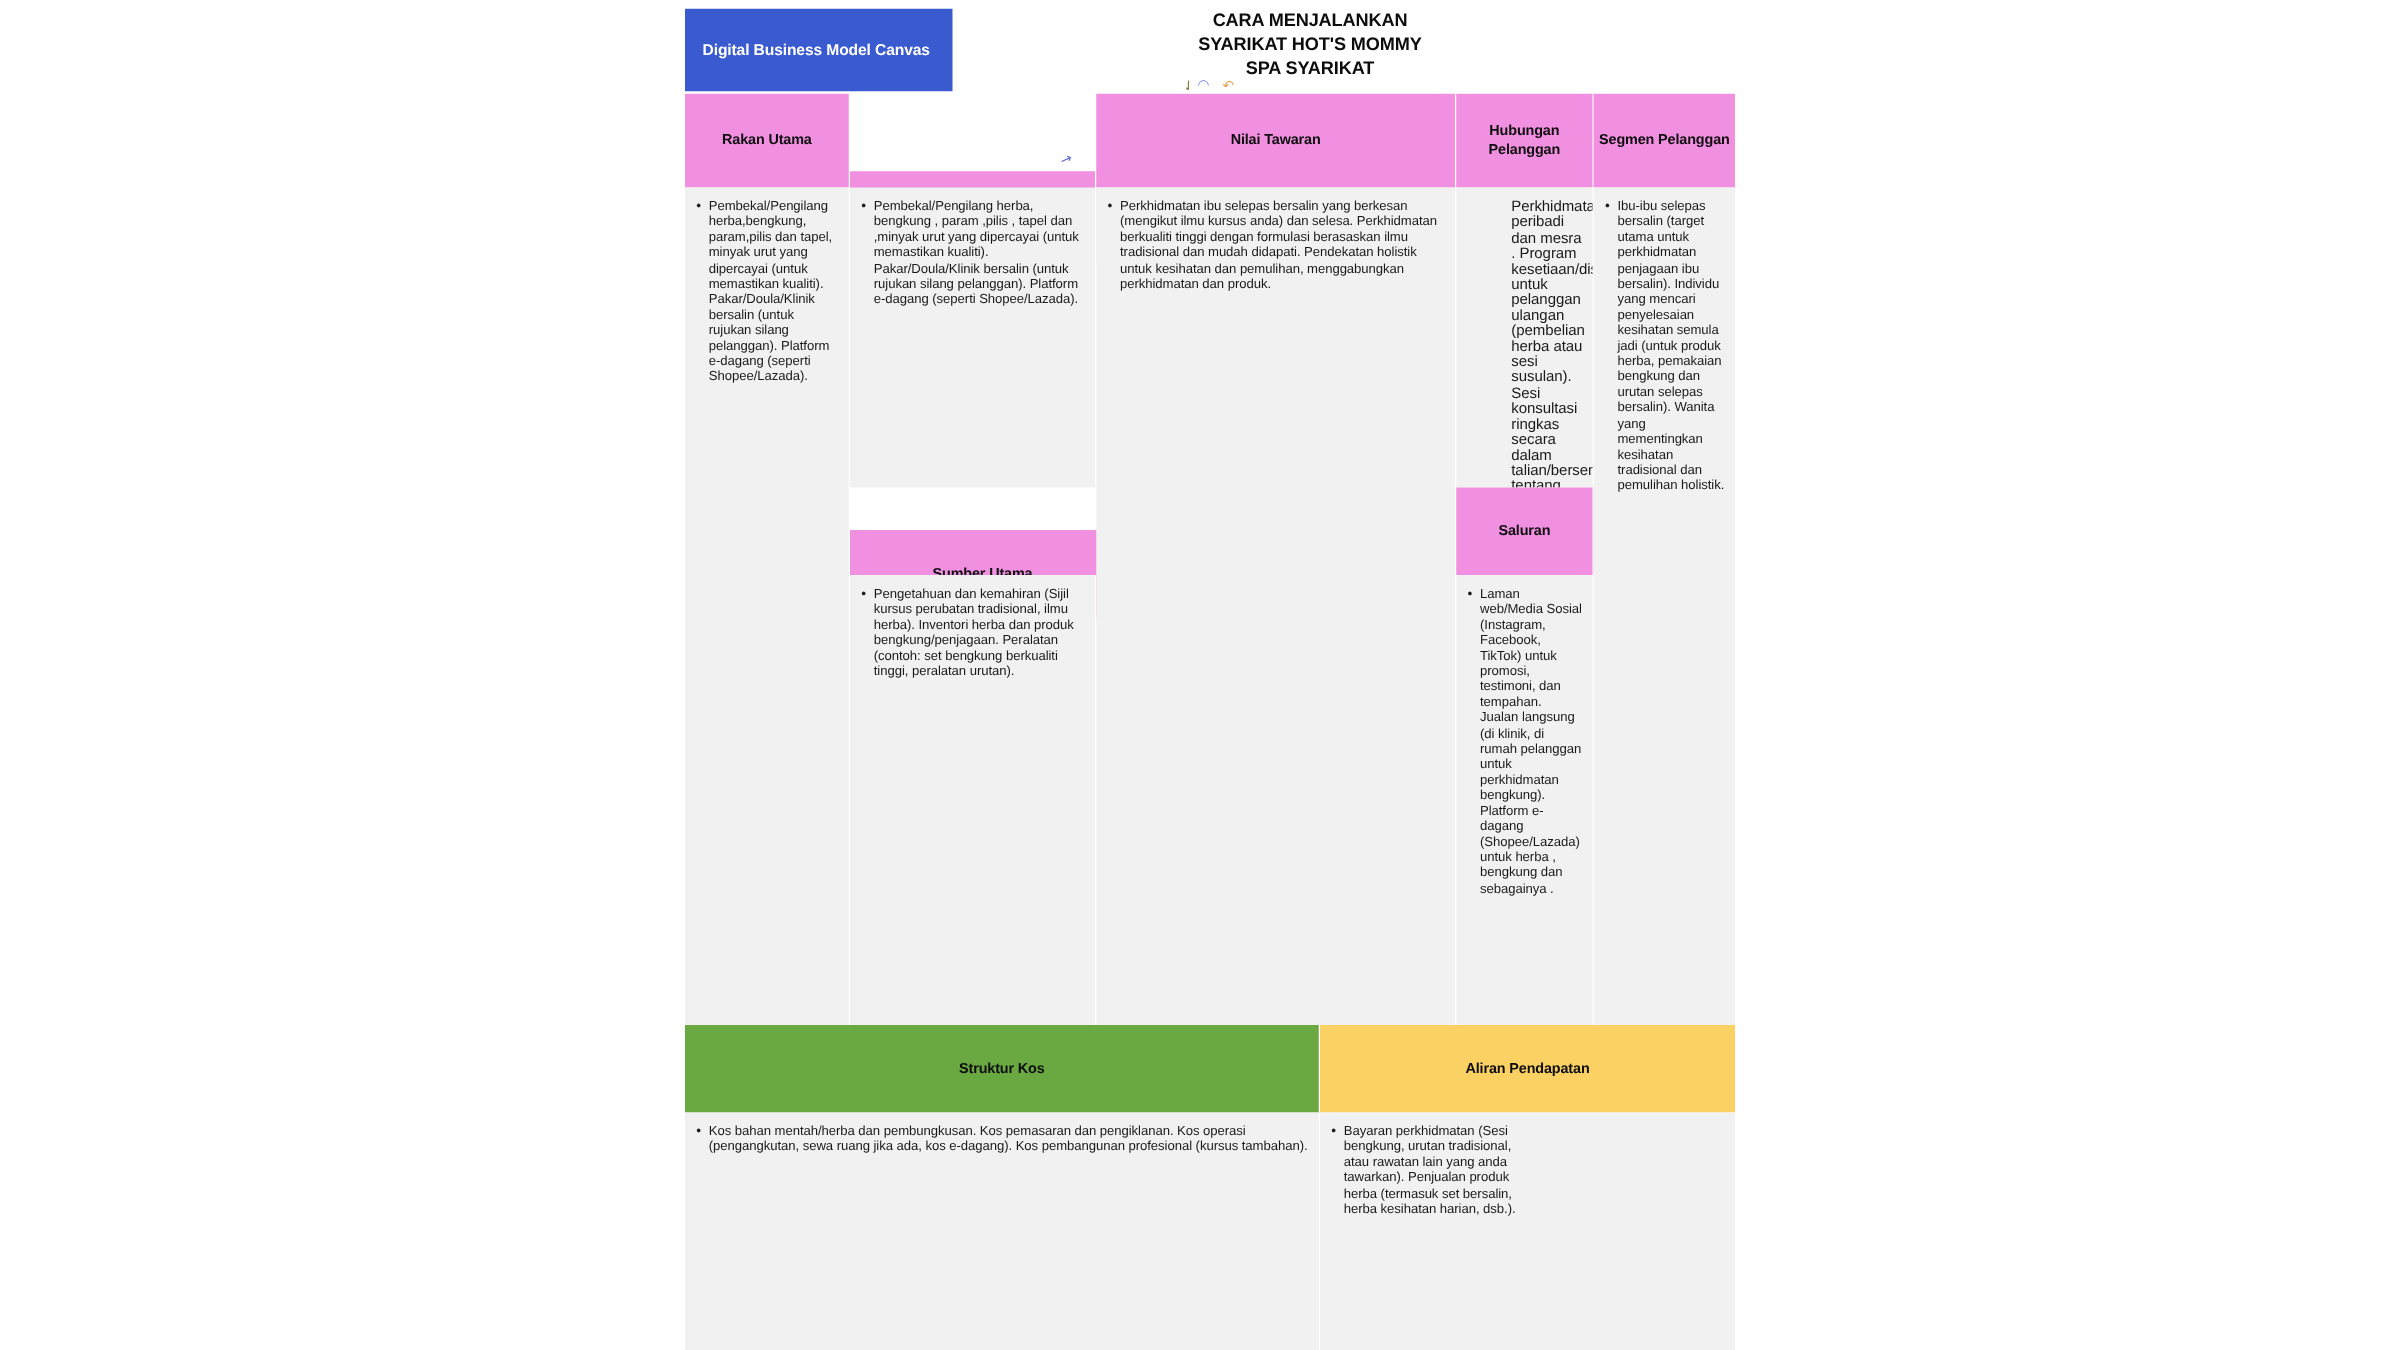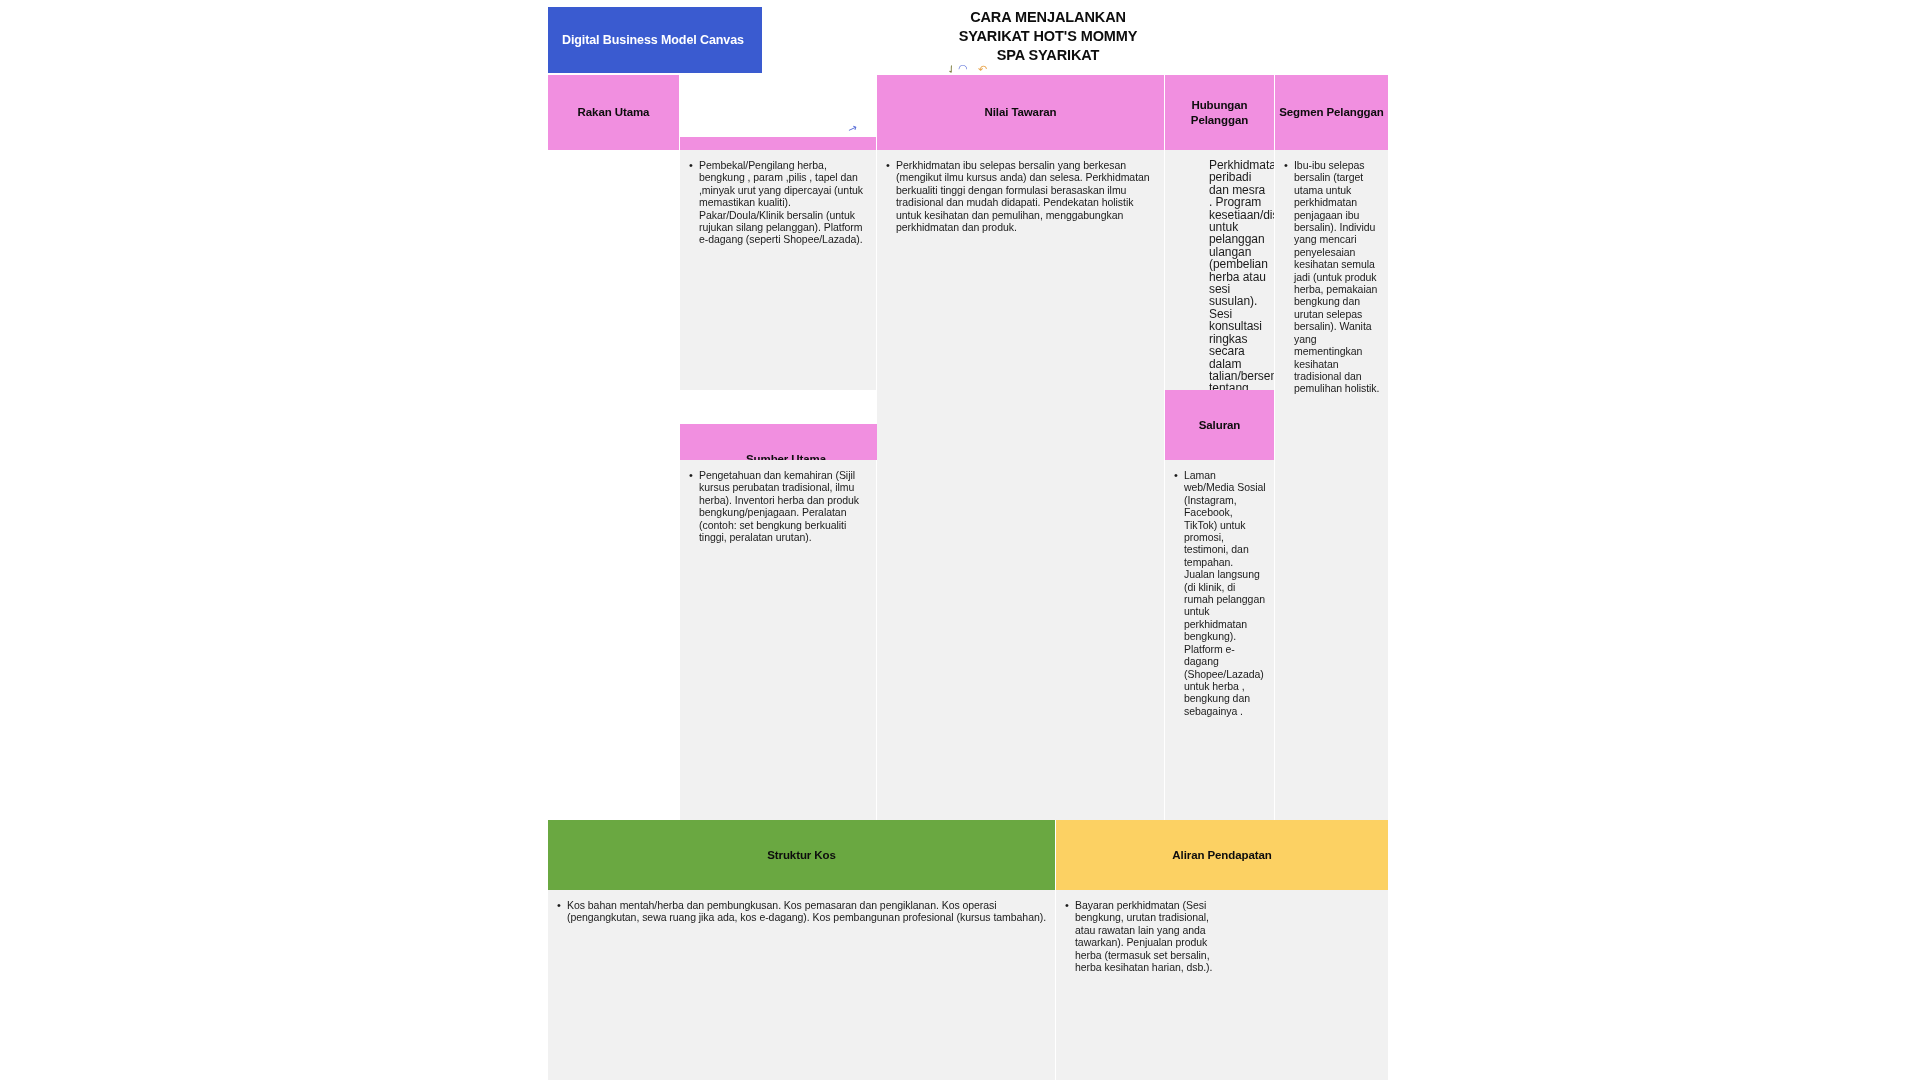--- a/index.html
+++ b/index.html
@@ -139,20 +139,25 @@
     <div class="cell hdr" style="left:329px; top:0px;  width:288px; height:75px;">
       <span>Nilai Tawaran</span>
     </div>
     <div class="cell hdr" style="left:617px; top:0px;  width:110px; height:75px;justify-content:flex-end;">
       <span>Hubungan Pelanggan</span>
     </div>
     <div class="cell hdr last" style="left:727px; top:0px; width:113px; height:75px;text-align:right;">
       <span>Segmen Pelanggan</span>
     </div>
 
+    <div class="cell body" style="left:0px; top:75px; width:132px; height:670px;">
+      <ul>
+        <li>Pembekal/Pengilang herba,bengkung, param,pilis dan tapel, minyak urut yang dipercayai (untuk memastikan kualiti). Pakar/Doula/Klinik bersalin (untuk rujukan silang pelanggan). Platform e-dagang (seperti Shopee/Lazada).</li>
+      </ul>
+    </div>
 
     <div class="cell body" style="left:132px; top:75px; width:197px; height:240px;">
       <ul>
         <li>Pembekal/Pengilang herba, bengkung , param ,pilis , tapel dan ,minyak urut yang dipercayai (untuk memastikan kualiti). Pakar/Doula/Klinik bersalin (untuk rujukan silang pelanggan). Platform e-dagang (seperti Shopee/Lazada).</li>
       </ul>
     </div>
 
     <div class="cell hdr" style="left:132px; top:315px; width:213px; height:70px;margin-top:34px;">
       <span>Sumber Utama</span>
     </div>

